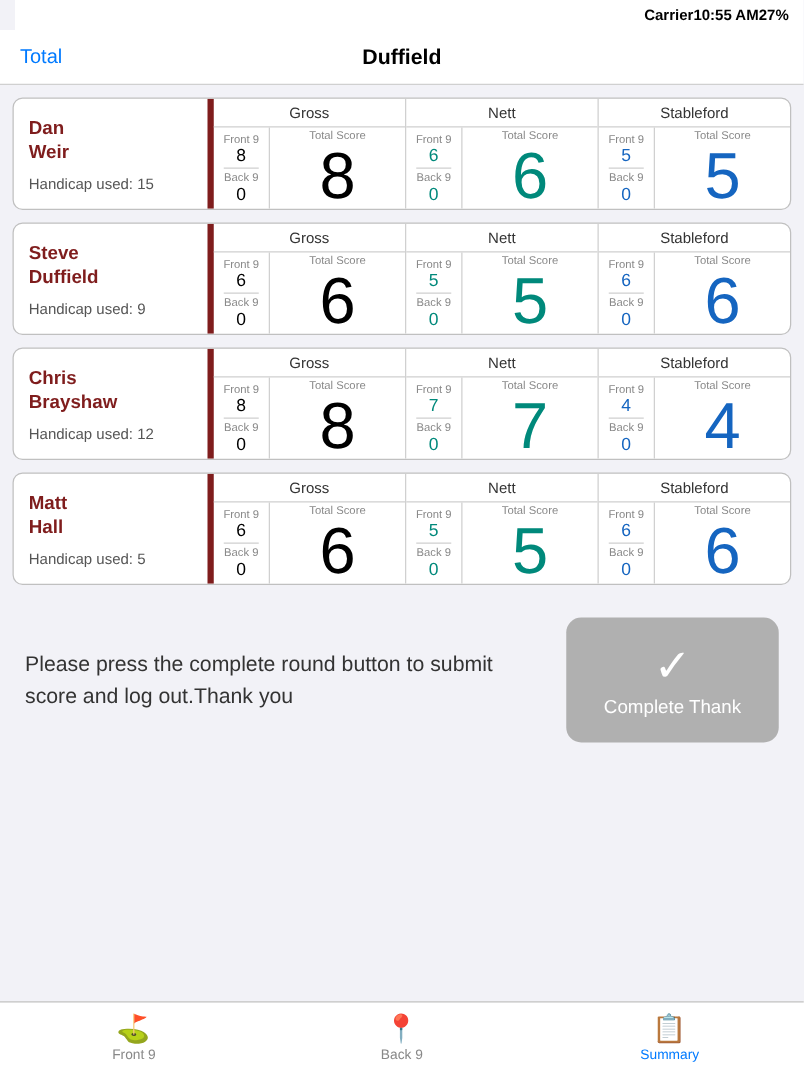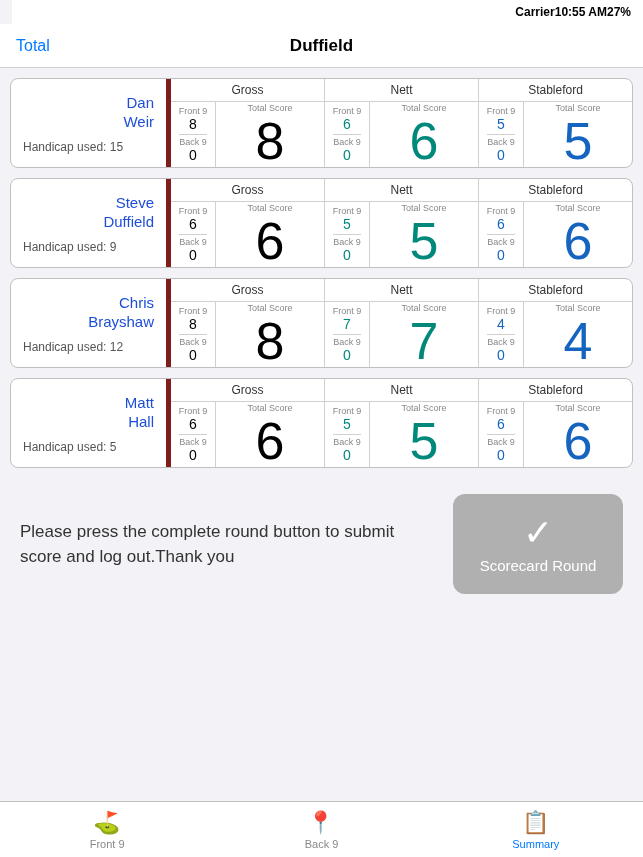--- a/index.html
+++ b/index.html
@@ -69,25 +69,24 @@
     .player-info {
       width: 155px;
       padding: 10px 12px;
       display: flex;
       flex-direction: column;
       justify-content: center;
       flex-shrink: 0;
     }
     .player-name {
       font-size: 15px;
-      font-weight: 400;
-      color: #1d4ed8;
+      font-weight: 700;
+      color: #7f1d1d;
       line-height: 1.3;
       margin-bottom: 8px;
-      text-align: right;
     }
     .handicap-label {
       font-size: 12px;
       color: #555;
     }
 
     
     .score-sections {
       display: flex;
       flex: 1;
@@ -568,21 +567,21 @@
         </div>
       </div>
     </div>
   </div>
     </div>
 
   <div class="bottom-area">
     <div class="bottom-message">Please press the complete round button to submit score and log out.Thank you</div>
     <button class="complete-btn">
       <div class="checkmark">✓</div>
-      <div class="complete-label">Scorecard Round</div>
+      <div class="complete-label">Complete Thank</div>
     </button>
   </div>
 
   <div class="page-bottom-pad"></div>
 </div>
 
 <div class="tab-bar" id="tab-bar">
     <div class="tab-item">
     <span class="tab-icon ">⛳</span>
     <span class="tab-label ">Front 9</span>

